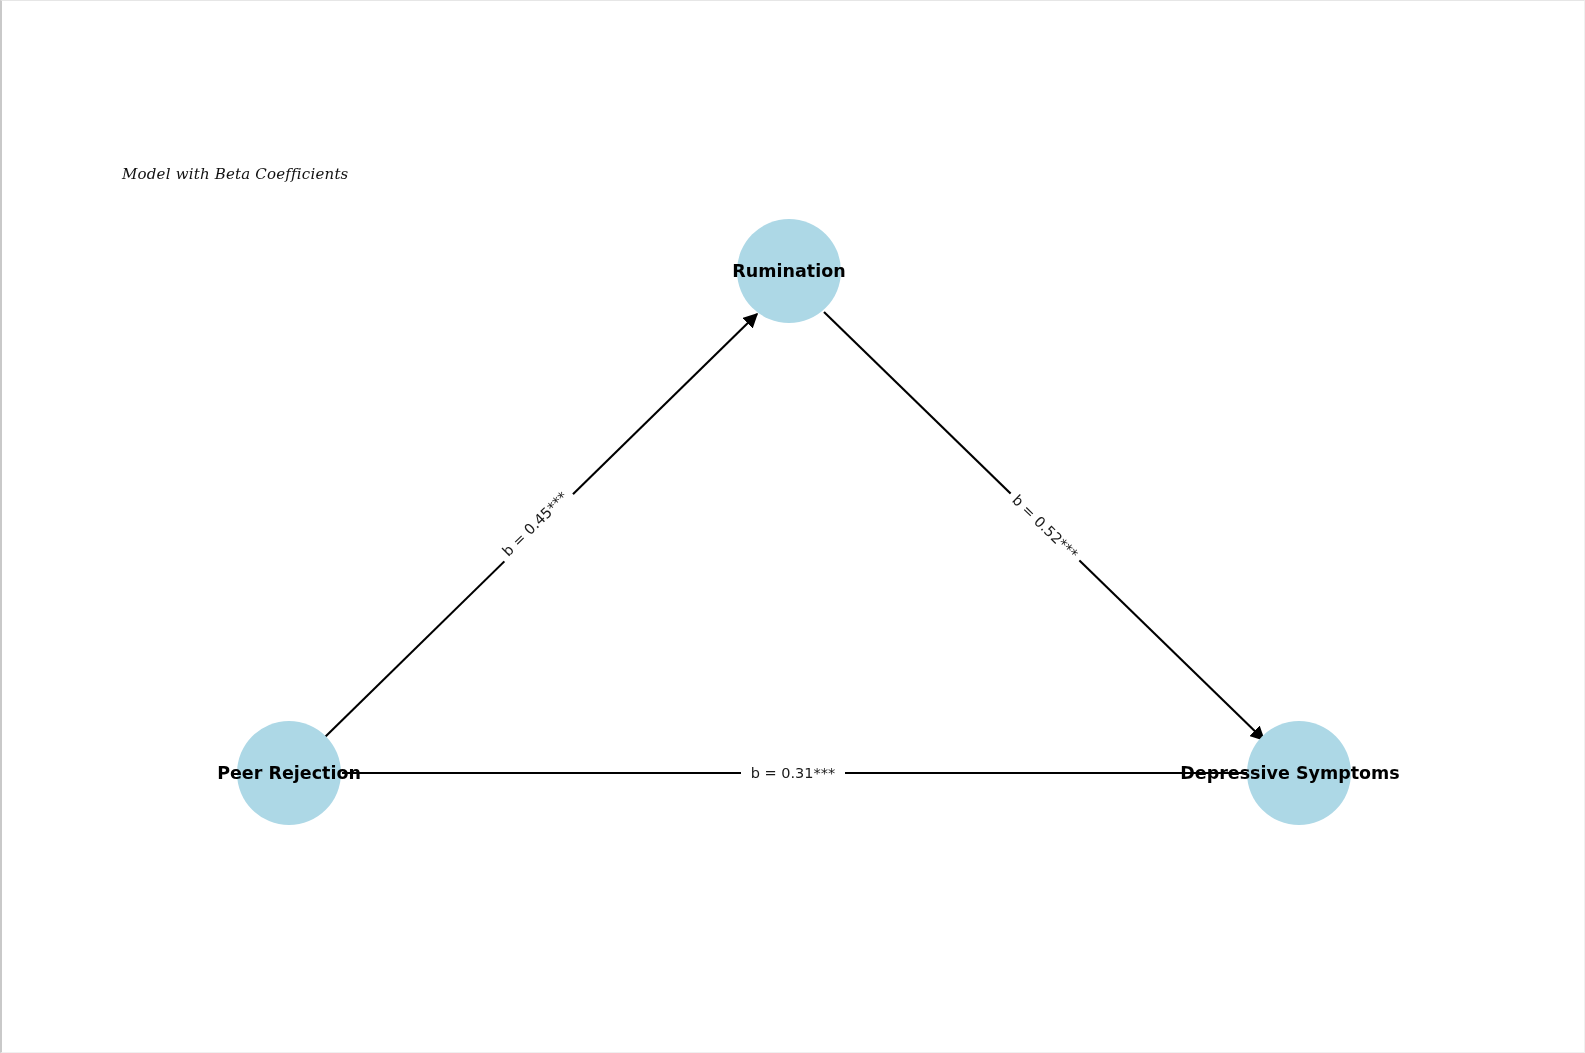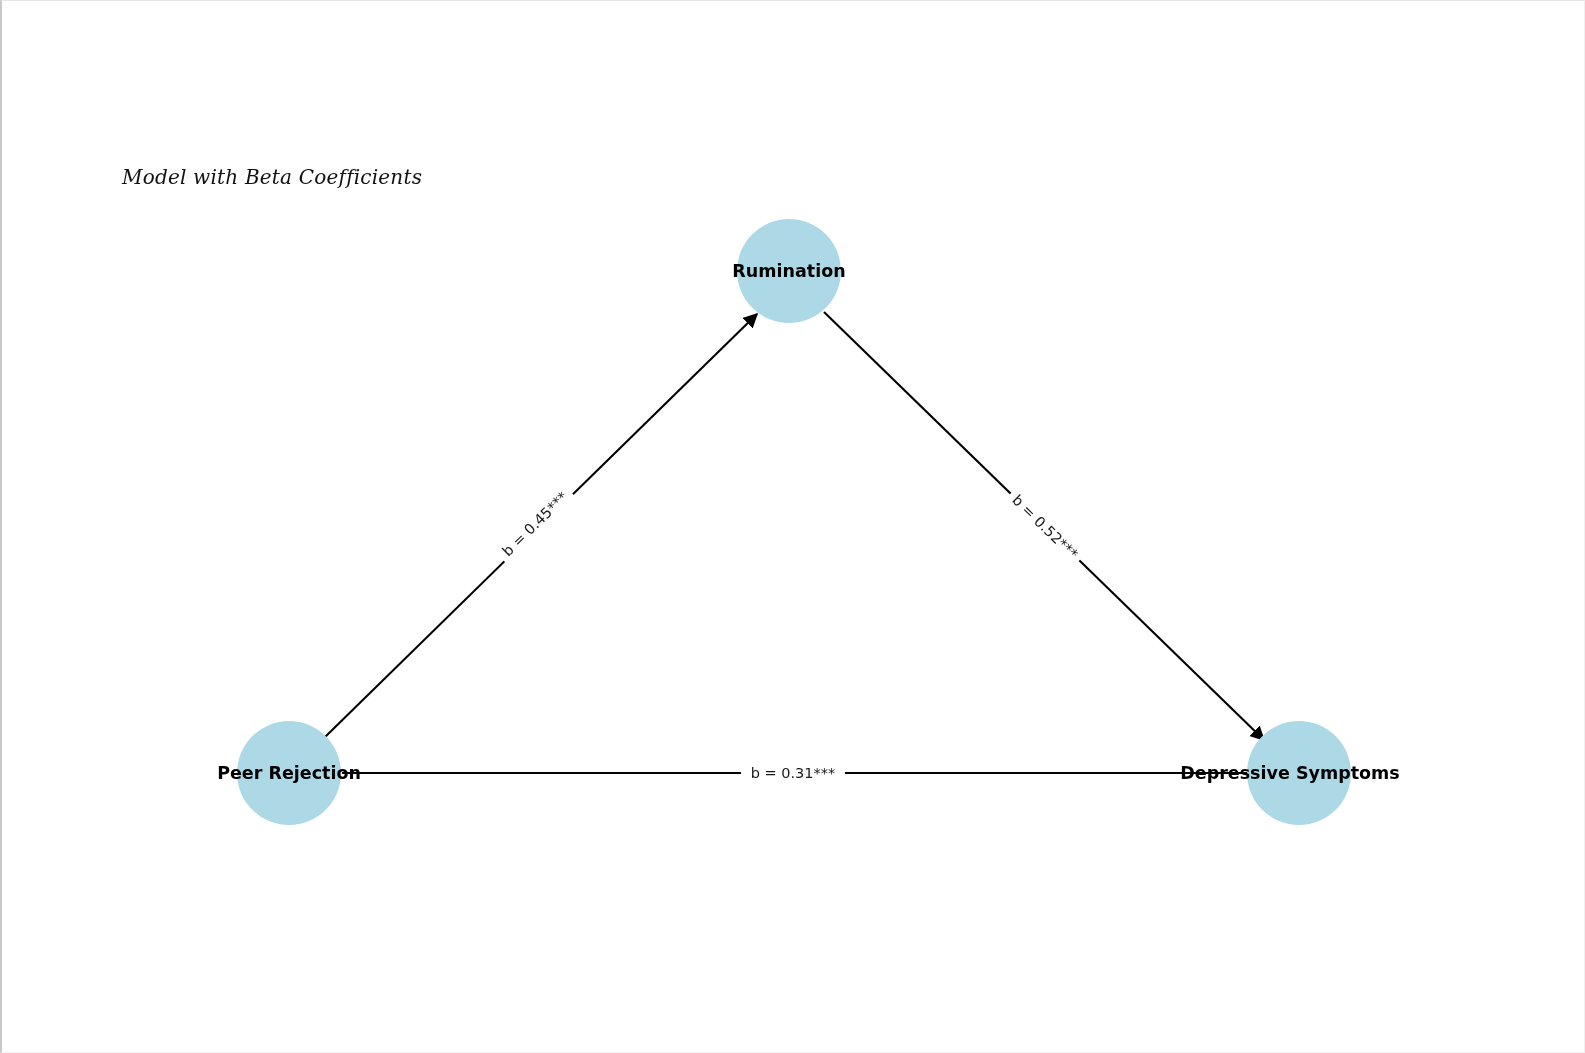--- a/index.html
+++ b/index.html
@@ -23,21 +23,21 @@
     border-top: 1px solid #e6e6e6;
     border-right: 1px solid #f0f0f0;
     border-bottom: 1px solid #f0f0f0;
   }
   #figure-title {
     position: absolute;
     left: 120px;
     top: 164px;
     font-family: "DejaVu Serif", "Liberation Serif", serif;
     font-style: italic;
-    font-size: 20px;
+    font-size: 15px;
     color: #111111;
     white-space: nowrap;
     letter-spacing: 0.2px;
   }
   #graph-svg {
     position: absolute;
     left: 0;
     top: 0;
     width: 1585px;
     height: 1053px;

